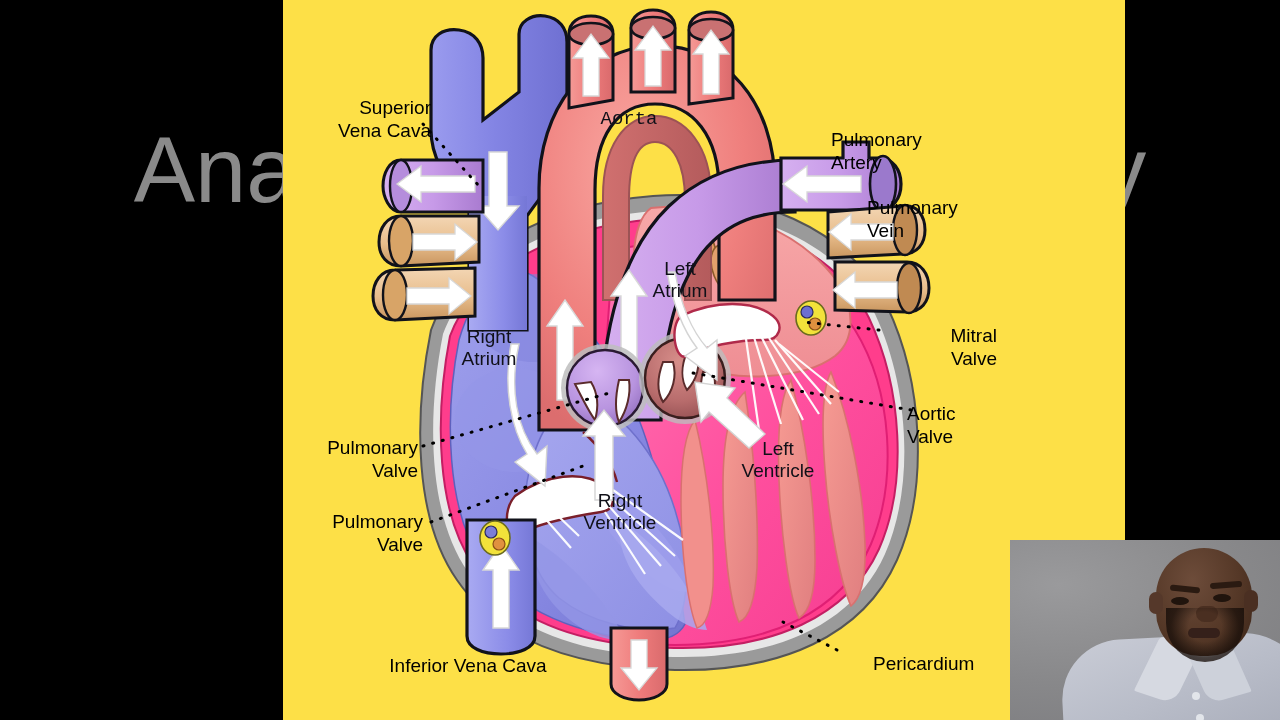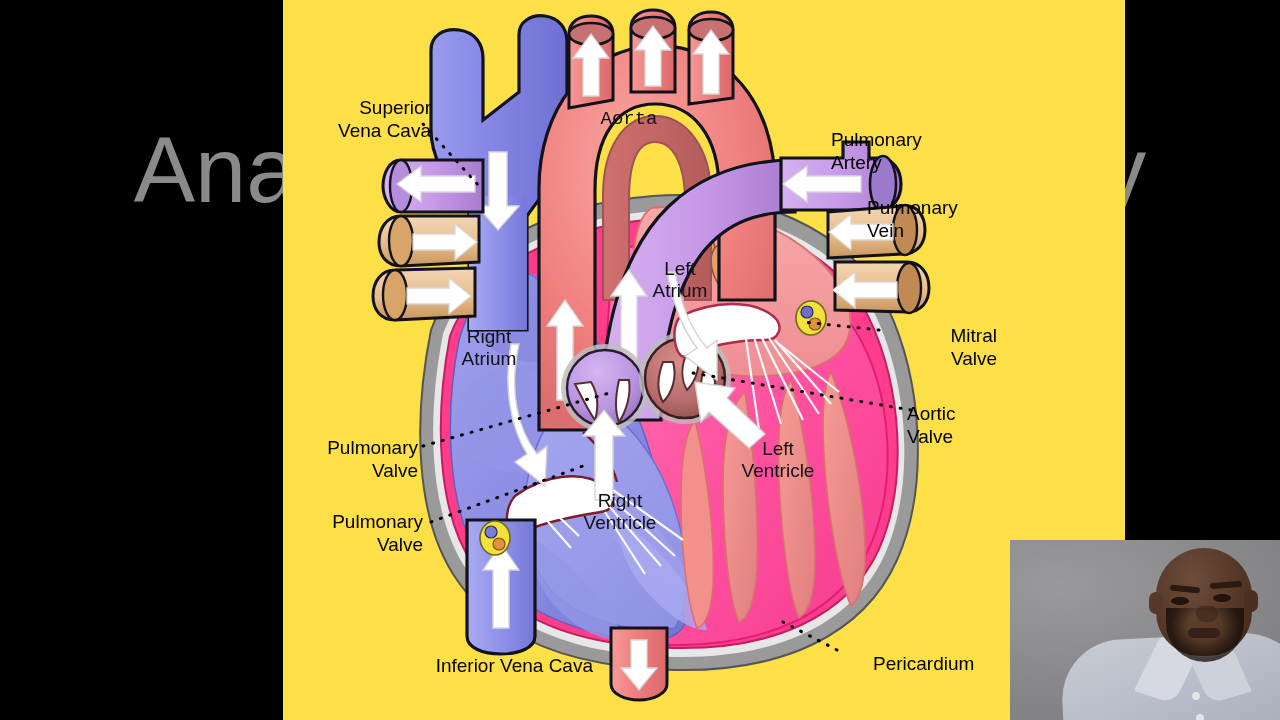--- a/index.html
+++ b/index.html
@@ -55,21 +55,21 @@
     position: absolute;
     font-family: "Liberation Sans", sans-serif;
     color: #000000;
     font-size: 19px;
     line-height: 23px;
     white-space: pre-line;
     z-index: 6;
   }
   .lbl.r { text-align: right; }
   .lbl.l { text-align: left; }
-  .lbl.c { text-align: right; }
+  .lbl.c { text-align: center; }
   .inlbl {
     position: absolute;
     font-family: "Liberation Sans", sans-serif;
     color: #101018;
     font-size: 19px;
     line-height: 22px;
     white-space: pre-line;
     text-align: center;
     z-index: 6;
   }

